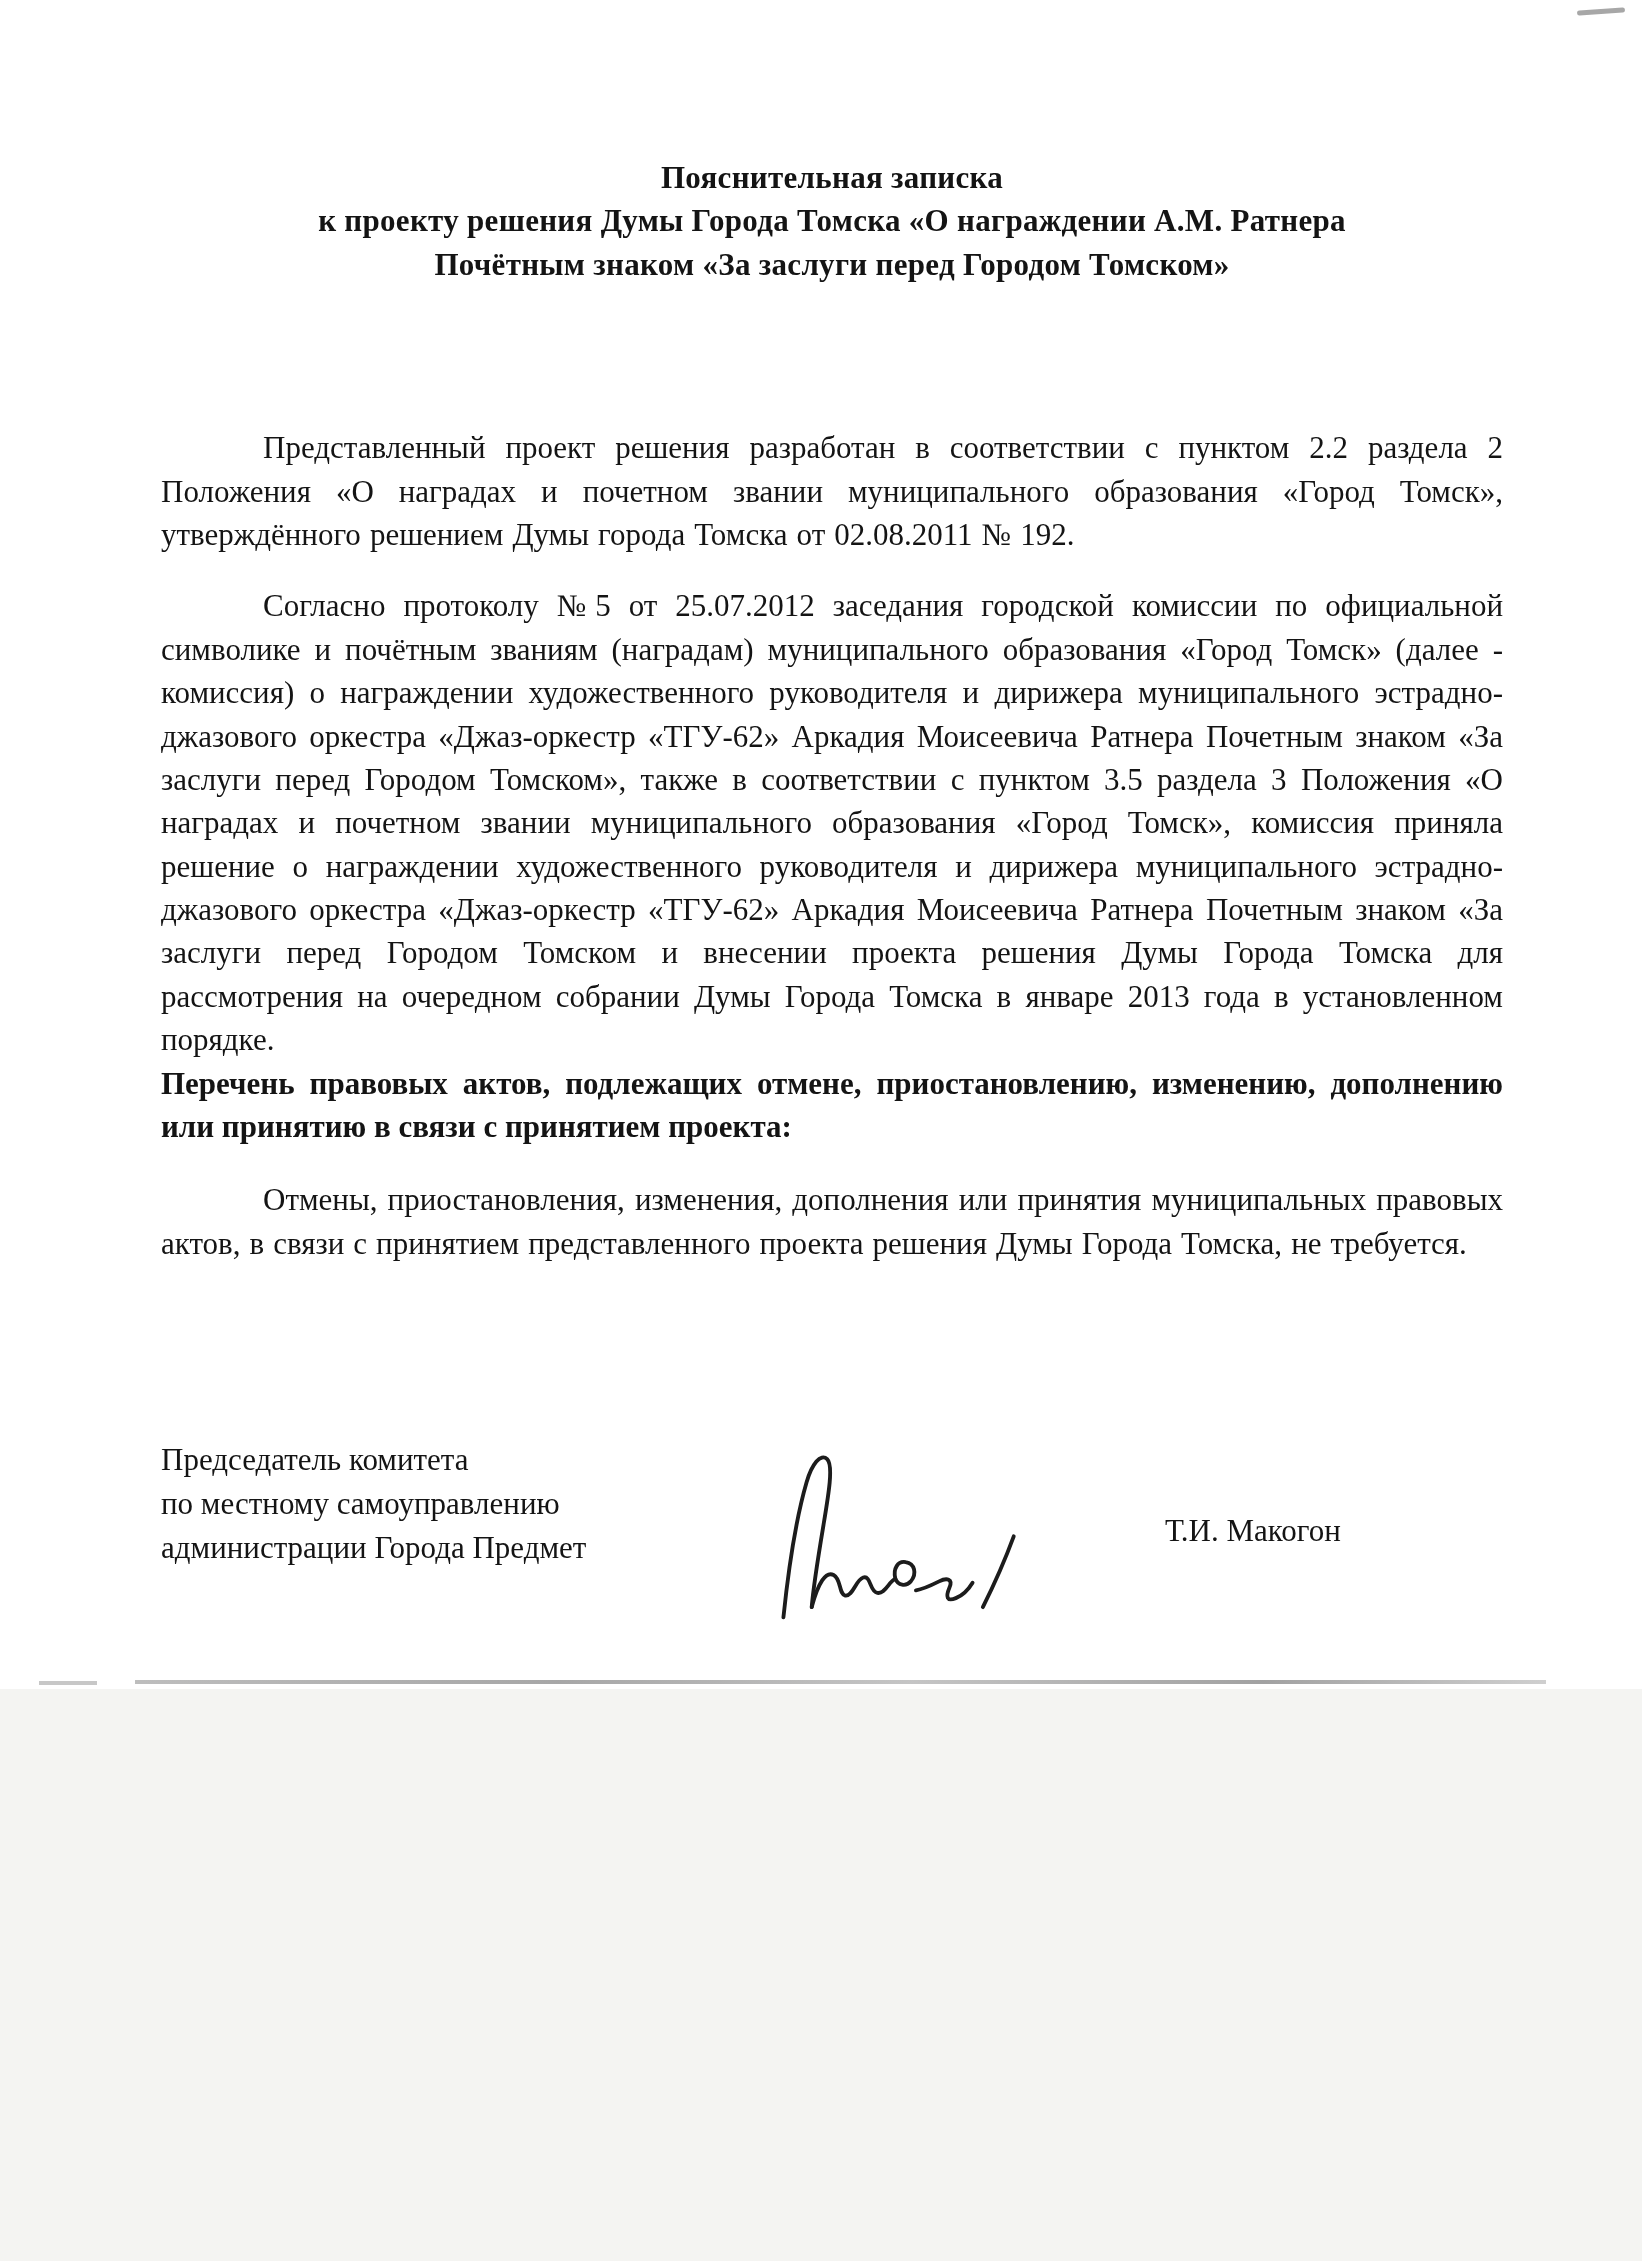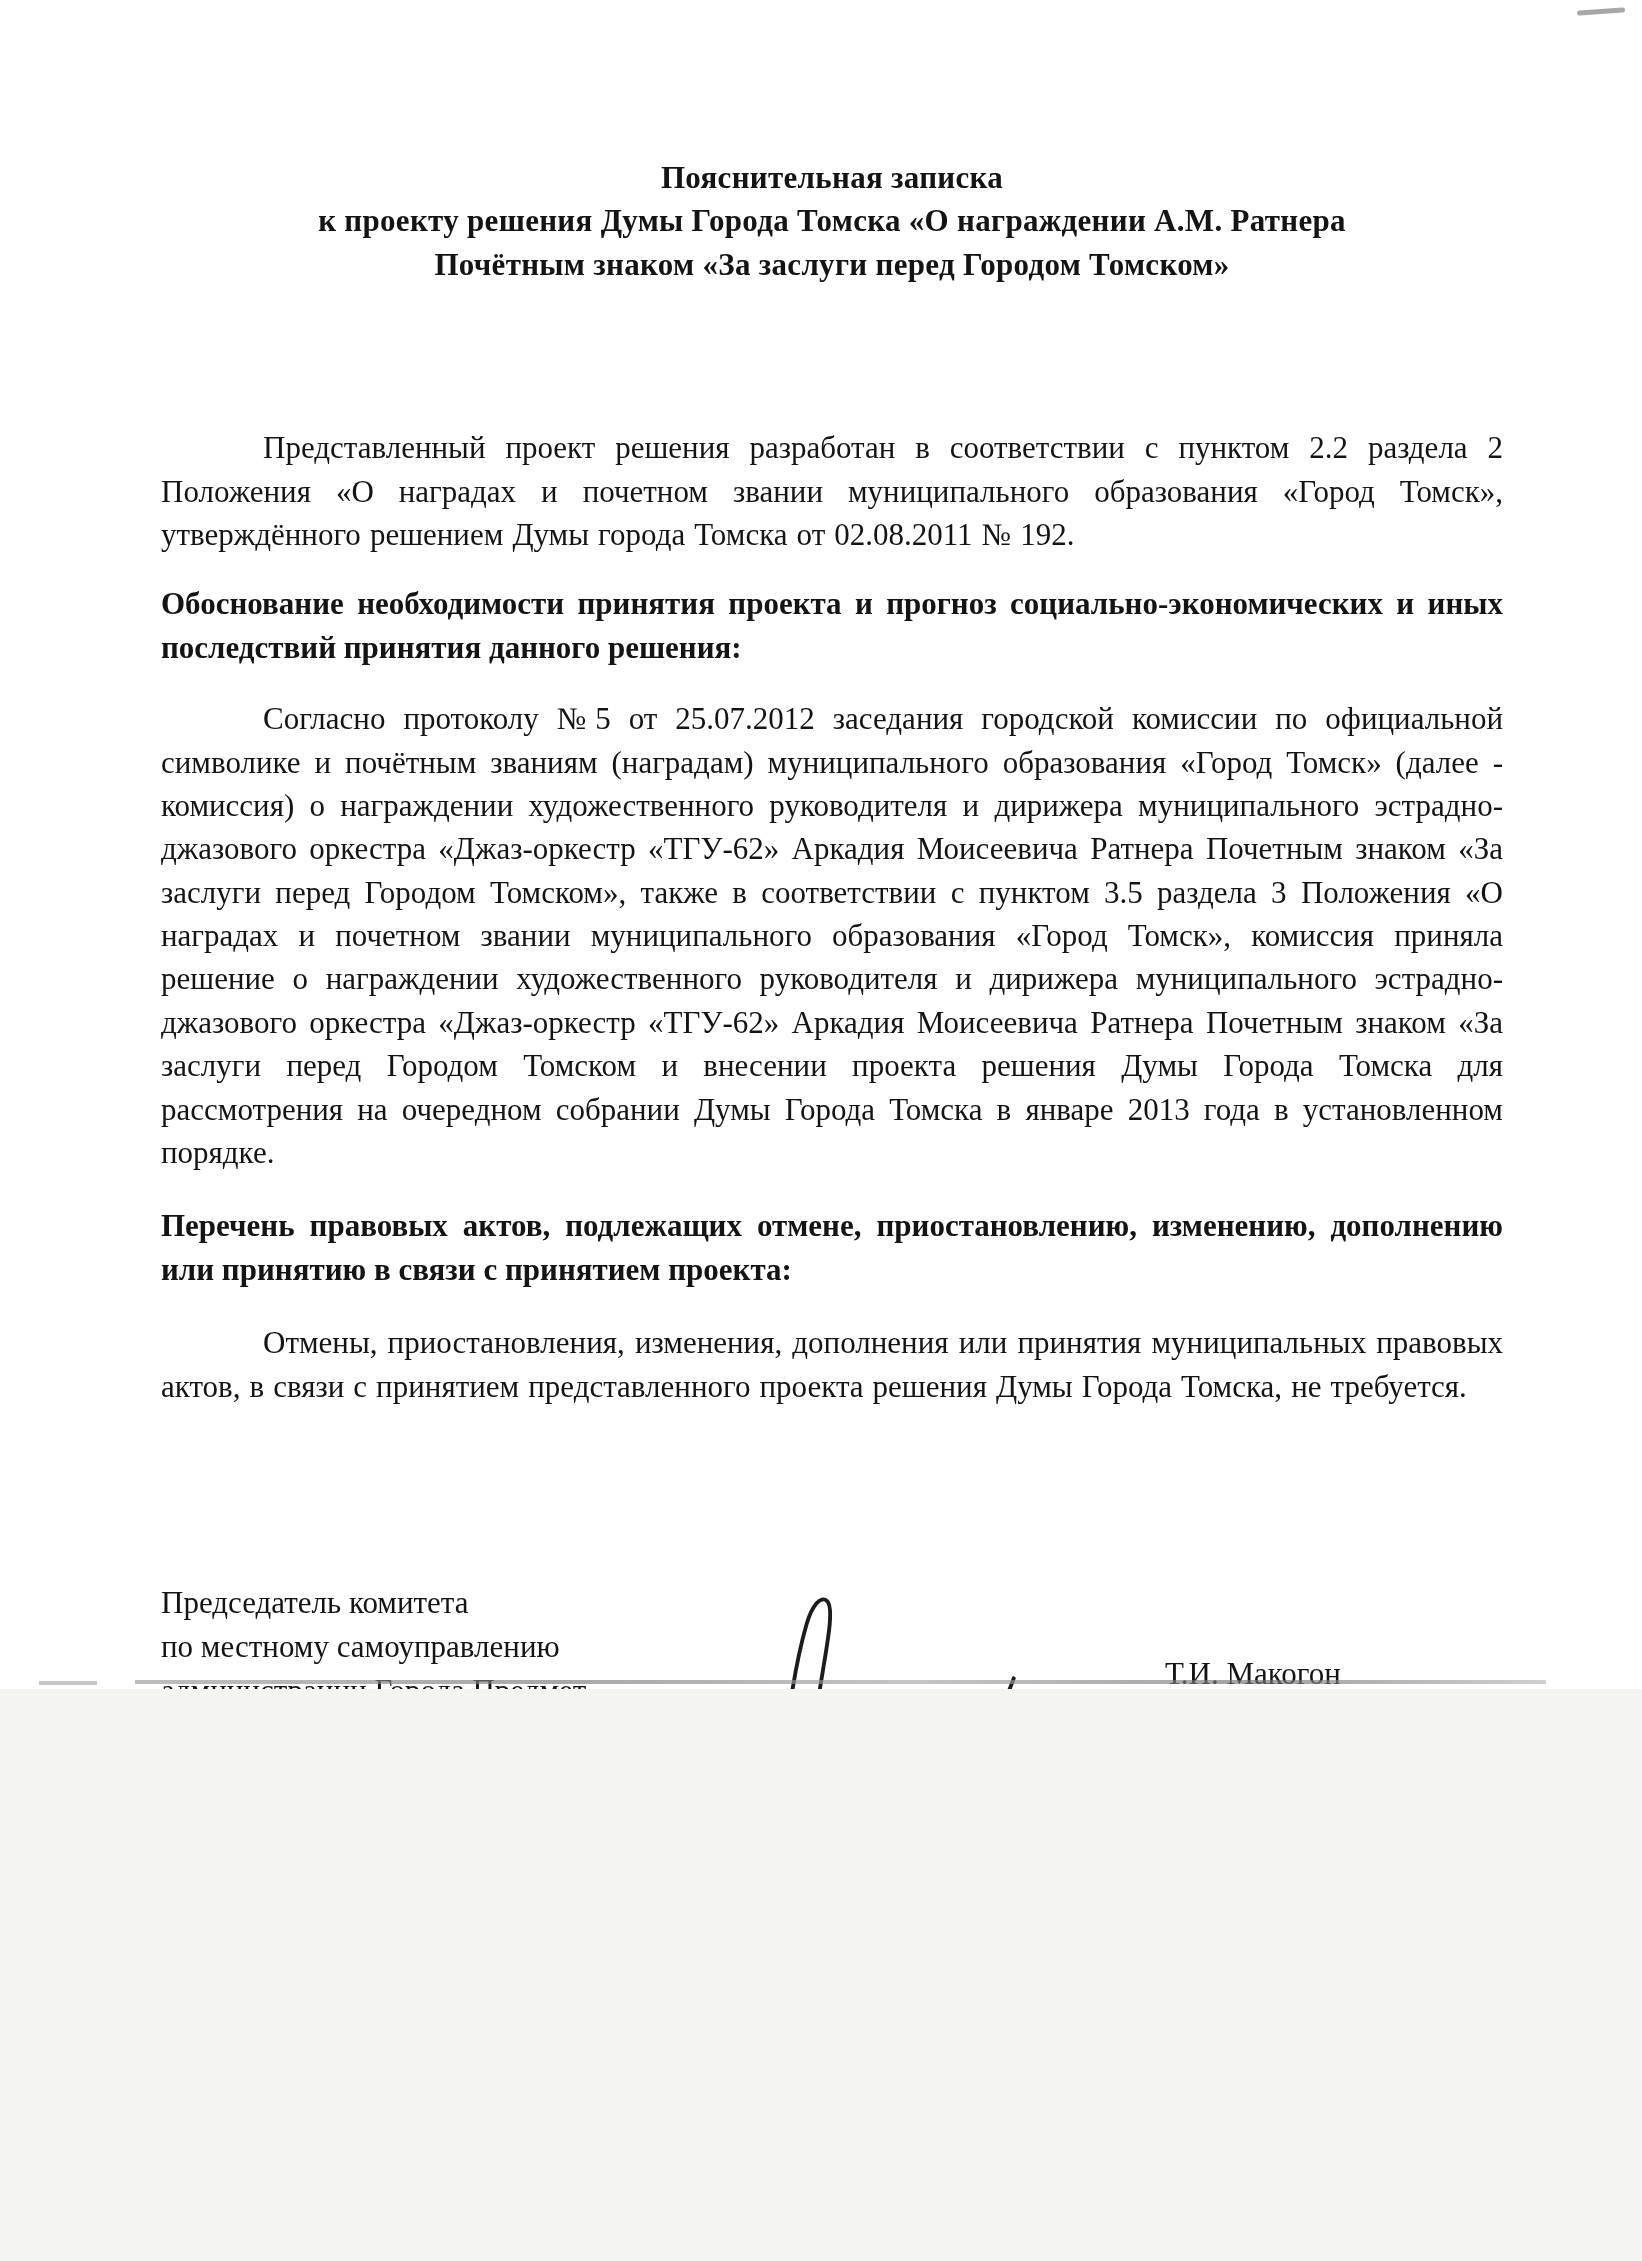--- a/index.html
+++ b/index.html
@@ -48,21 +48,21 @@
     text-indent: 102px;
     word-spacing: 1.3px;
   }
 
   .sec-1 { margin-top: 140px; }
   .sec-1 p { margin-top: 21px; }
 
   .sec-2 { margin-top: 26px; }
   .sec-2 p { margin-top: 28px; }
 
-  .sec-3 { margin-top: 30px; }
+  .sec-3 { }
   .sec-3 p { margin-top: 30px; }
 
   .sig-row {
     margin-top: 173px;
     display: flex;
     align-items: flex-start;
     gap: 22px;
   }
 
   .sig-left {
@@ -141,21 +141,20 @@
     <div>Пояснительная записка</div>
     <div>к проекту решения Думы Города Томска «О награждении А.М. Ратнера</div>
     <div>Почётным знаком «За заслуги перед Городом Томском»</div>
   </header>
 
   <section class="sec sec-1">
     <p>Представленный проект решения разработан в соответствии с пунктом 2.2 раздела 2 Положения «О наградах и почетном звании муниципального образования «Город Томск», утверждённого решением Думы города Томска от 02.08.2011 № 192.</p>
   </section>
 
   <section class="sec sec-2">
-    <h2>Обоснование необходимости принятия проекта и прогноз социально-экономических и иных последствий принятия данного решения:</h2>
     <p>Согласно протоколу №5 от 25.07.2012 заседания городской комиссии по официальной символике и почётным званиям (наградам) муниципального образования «Город Томск» (далее - комиссия) о награждении художественного руководителя и дирижера муниципального эстрадно-джазового оркестра «Джаз-оркестр «ТГУ-62» Аркадия Моисеевича Ратнера  Почетным знаком «За заслуги перед Городом Томском», также в соответствии с пунктом 3.5 раздела 3 Положения «О наградах и почетном звании муниципального образования «Город Томск», комиссия приняла решение о награждении художественного руководителя и дирижера  муниципального эстрадно-джазового оркестра «Джаз-оркестр «ТГУ-62» Аркадия Моисеевича Ратнера  Почетным знаком «За заслуги перед Городом Томском и внесении проекта решения Думы Города Томска для рассмотрения на очередном собрании Думы Города Томска в январе 2013 года в установленном порядке.</p>
   </section>
 
   <section class="sec sec-3">
     <h2>Перечень правовых актов, подлежащих отмене, приостановлению, изменению, дополнению или принятию в связи с принятием проекта:</h2>
     <p>Отмены, приостановления, изменения, дополнения или принятия муниципальных правовых актов, в связи с принятием представленного проекта решения Думы Города Томска, не требуется.</p>
   </section>
 
   <div class="sig-row">
     <div class="sig-left">

